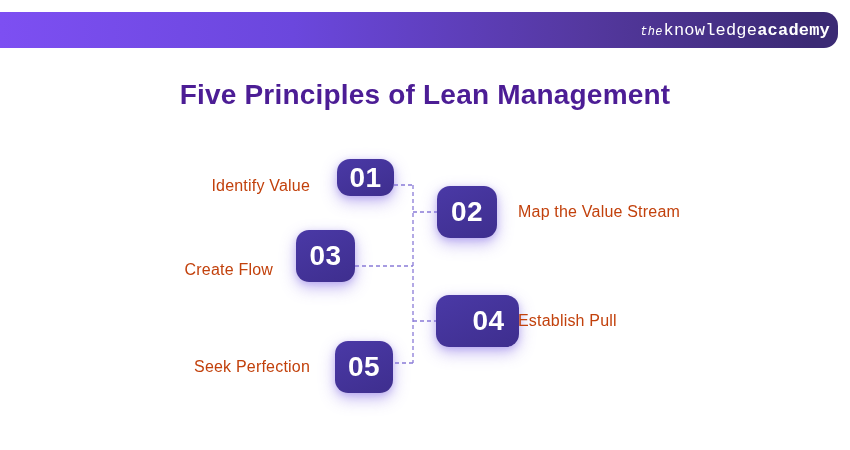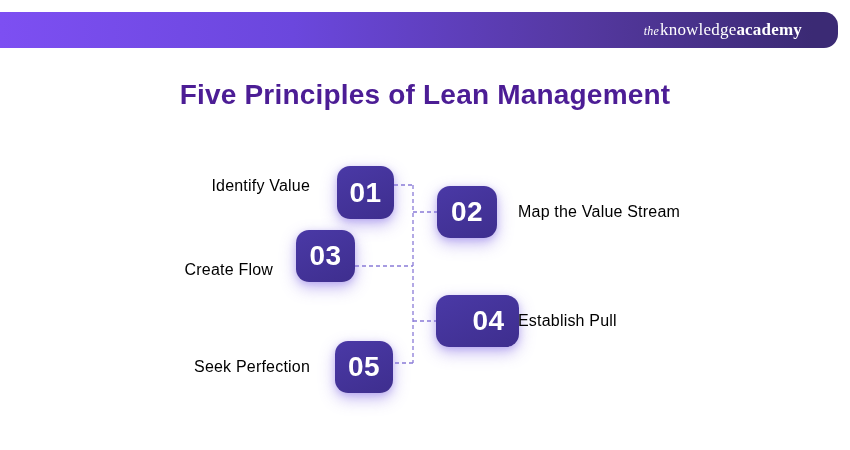--- a/index.html
+++ b/index.html
@@ -15,24 +15,24 @@
   
   .header-bar {
     position: absolute;
     left: 0; top: 12px;
     width: 838px; height: 36px;
     background: linear-gradient(90deg, #7d4ff2 0%, #6b47dd 35%, #54389f 70%, #3b2a74 97%);
     border-radius: 0 14px 14px 0;
   }
   .brand-logo {
     position: absolute;
-    right: 36px; top: 50%;
+    right: 8px; top: 50%;
     transform: translateY(-50%);
     color: #ffffff;
-    font-family: Liberation Serif, serif;
+    font-family: Liberation Mono, monospace;
     font-size: 17px;
     white-space: nowrap;
     letter-spacing: 0.2px;
   }
   .brand-logo .logo-the { font-style: italic; font-size: 12px; margin-right: 1px; }
   .brand-logo .logo-academy { font-weight: 700; }
 
   
   .page-title {
     position: absolute;
@@ -60,34 +60,34 @@
     background: linear-gradient(155deg, #4a39a6 0%, #3e2e8e 100%);
     box-shadow: 0 6px 16px rgba(130, 105, 228, 0.45), 0 2px 6px rgba(130, 105, 228, 0.30);
     display: flex;
     align-items: center;
     justify-content: center;
     color: #ffffff;
     font-weight: 700;
     font-size: 28px;
     letter-spacing: 0.5px;
   }
-  .box-1 { left: 337px; top: 166px; width: 57px; height: 53px; }
+  .box-1 { left: 337px; top: 159px; width: 57px; height: 37px; }
   .box-2 { left: 437px; top: 186px; width: 60px; height: 52px; text-align: center; }
   .box-3 { left: 296px; top: 230px; width: 59px; height: 52px; }
   .box-4 { left: 436px; top: 295px; width: 61px; height: 52px; padding-left: 22px; }
   .box-5 { left: 335px; top: 341px; width: 58px; height: 52px; }
 
   
   .step-label {
     position: absolute;
     display: flex;
     align-items: center;
     font-size: 16px;
     letter-spacing: 0.2px;
-    color: #000000;
+    color: #c2410c;
     white-space: nowrap;
   }
   .label-right { justify-content: flex-end; text-align: right; }
   .label-left  { justify-content: flex-start; text-align: center; }
   .label-1 { left: 130px; top: 159px; width: 180px; height: 53px; }
   .label-2 { left: 518px; top: 186px; width: 215px; height: 52px; }
   .label-3 { left: 93px;  top: 244px; width: 180px; height: 52px; }
   .label-4 { left: 518px; top: 295px; width: 215px; height: 52px; }
   .label-5 { left: 130px; top: 341px; width: 180px; height: 52px; }
 </style>

